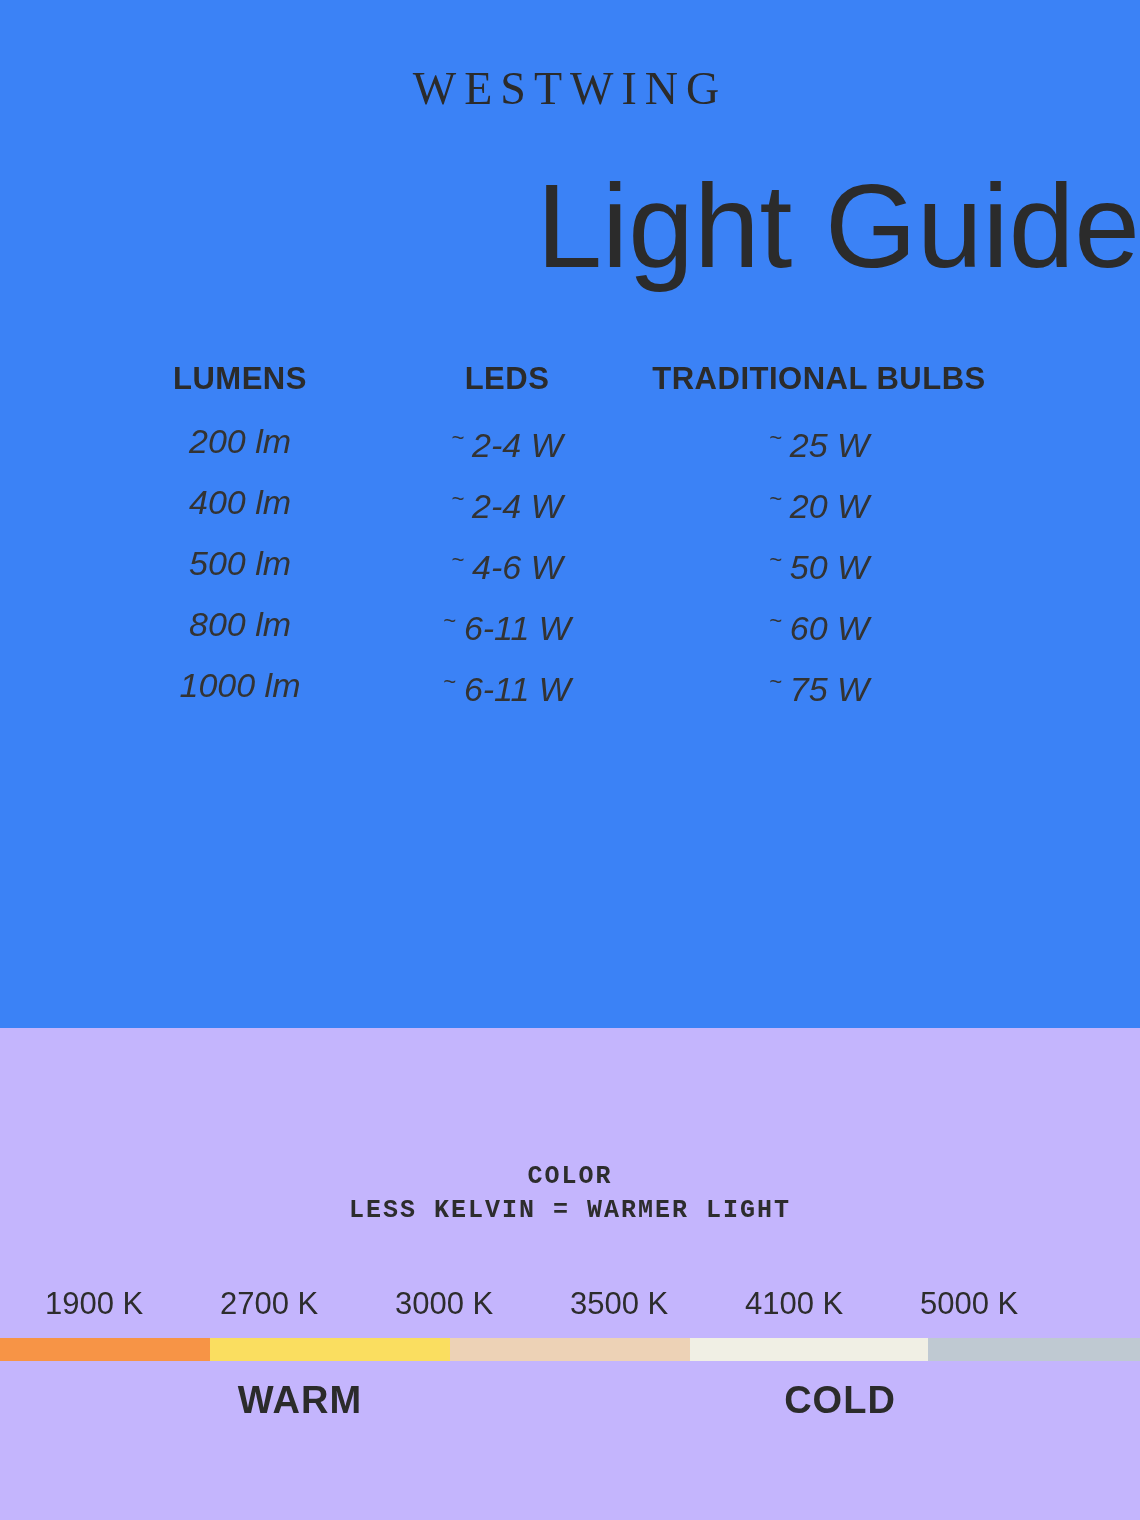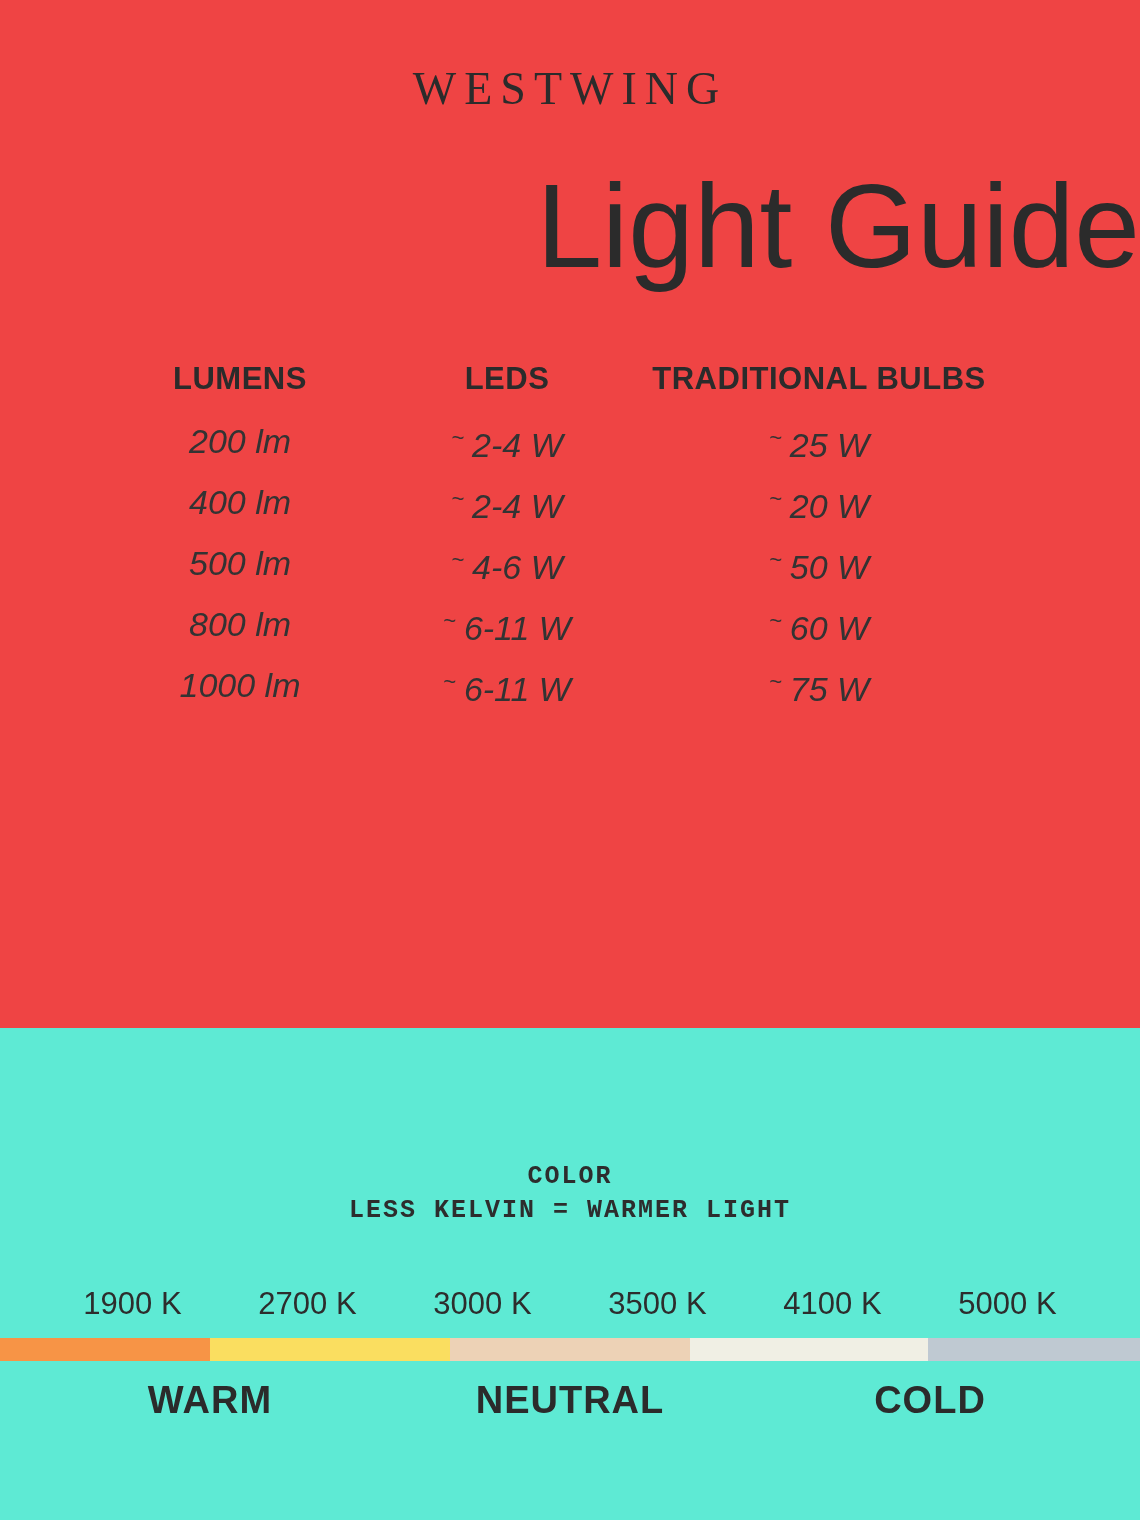--- a/index.html
+++ b/index.html
@@ -70,21 +70,20 @@
     color:#333333;
   }
 
   .kelvin-row {
     display:flex;
     margin-top:58px;
     padding:0 45px;
   }
   .kelvin-row .kelvin-label {
     flex:1;
-    text-align:center;
     font-size:31px;
     color:#2d2d2d;
   }
 
   .kelvin-bar {
     margin-top:16px;
     width:1140px;
     height:23px;
     display:flex;
   }
@@ -104,21 +103,21 @@
     flex:1;
     text-align:center;
     font-size:38px;
     font-weight:700;
     letter-spacing:1px;
   }
 </style>
 </head>
 <body>
 
-<div class="top-section" style="background: #ef4444;">
+<div class="top-section" style="background: #3b82f6;">
 
   <div class="brand">WESTWING</div>
 
   <h1 class="page-title">Light Guide</h1>
 
 
   <div class="lumens-table">
     <div class="thead">
       <div class="th">LUMENS</div>
       <div class="th">LEDS</div>
@@ -154,21 +153,21 @@
       <div class="trow">
         <div class="cell"><span>1000 lm</span></div>
         <div class="cell"><span class="approx">~</span><span>6-11 W</span></div>
         <div class="cell"><span class="approx">~</span><span>75 W</span></div>
       </div>
 
     </div>
   </div>
 </div>
 
-<div class="bottom-section" style="background: #5eead4;">
+<div class="bottom-section" style="background: #c4b5fd;">
 
   <div class="section-head color">
     <div>COLOR</div>
     <div>LESS KELVIN = WARMER LIGHT</div>
   </div>
 
   <div class="kelvin-row">
     <div class="kelvin-label">1900 K</div>
     <div class="kelvin-label">2700 K</div>
     <div class="kelvin-label">3000 K</div>
@@ -180,17 +179,16 @@
   <div class="kelvin-bar">
     <div class="seg seg0" style="background: rgb(247, 148, 70);"></div>
     <div class="seg seg1" style="background: rgb(250, 222, 96);"></div>
     <div class="seg seg2" style="background: rgb(237, 210, 182);"></div>
     <div class="seg seg3" style="background: rgb(240, 239, 228);"></div>
     <div class="seg seg4" style="background: rgb(191, 201, 210);"></div>
   </div>
 
   <div class="temp-row">
     <div class="temp-label">WARM</div>
-    <div class="temp-label">NEUTRAL</div>
     <div class="temp-label">COLD</div>
   </div>
 
 </div>
 
 </body></html>

